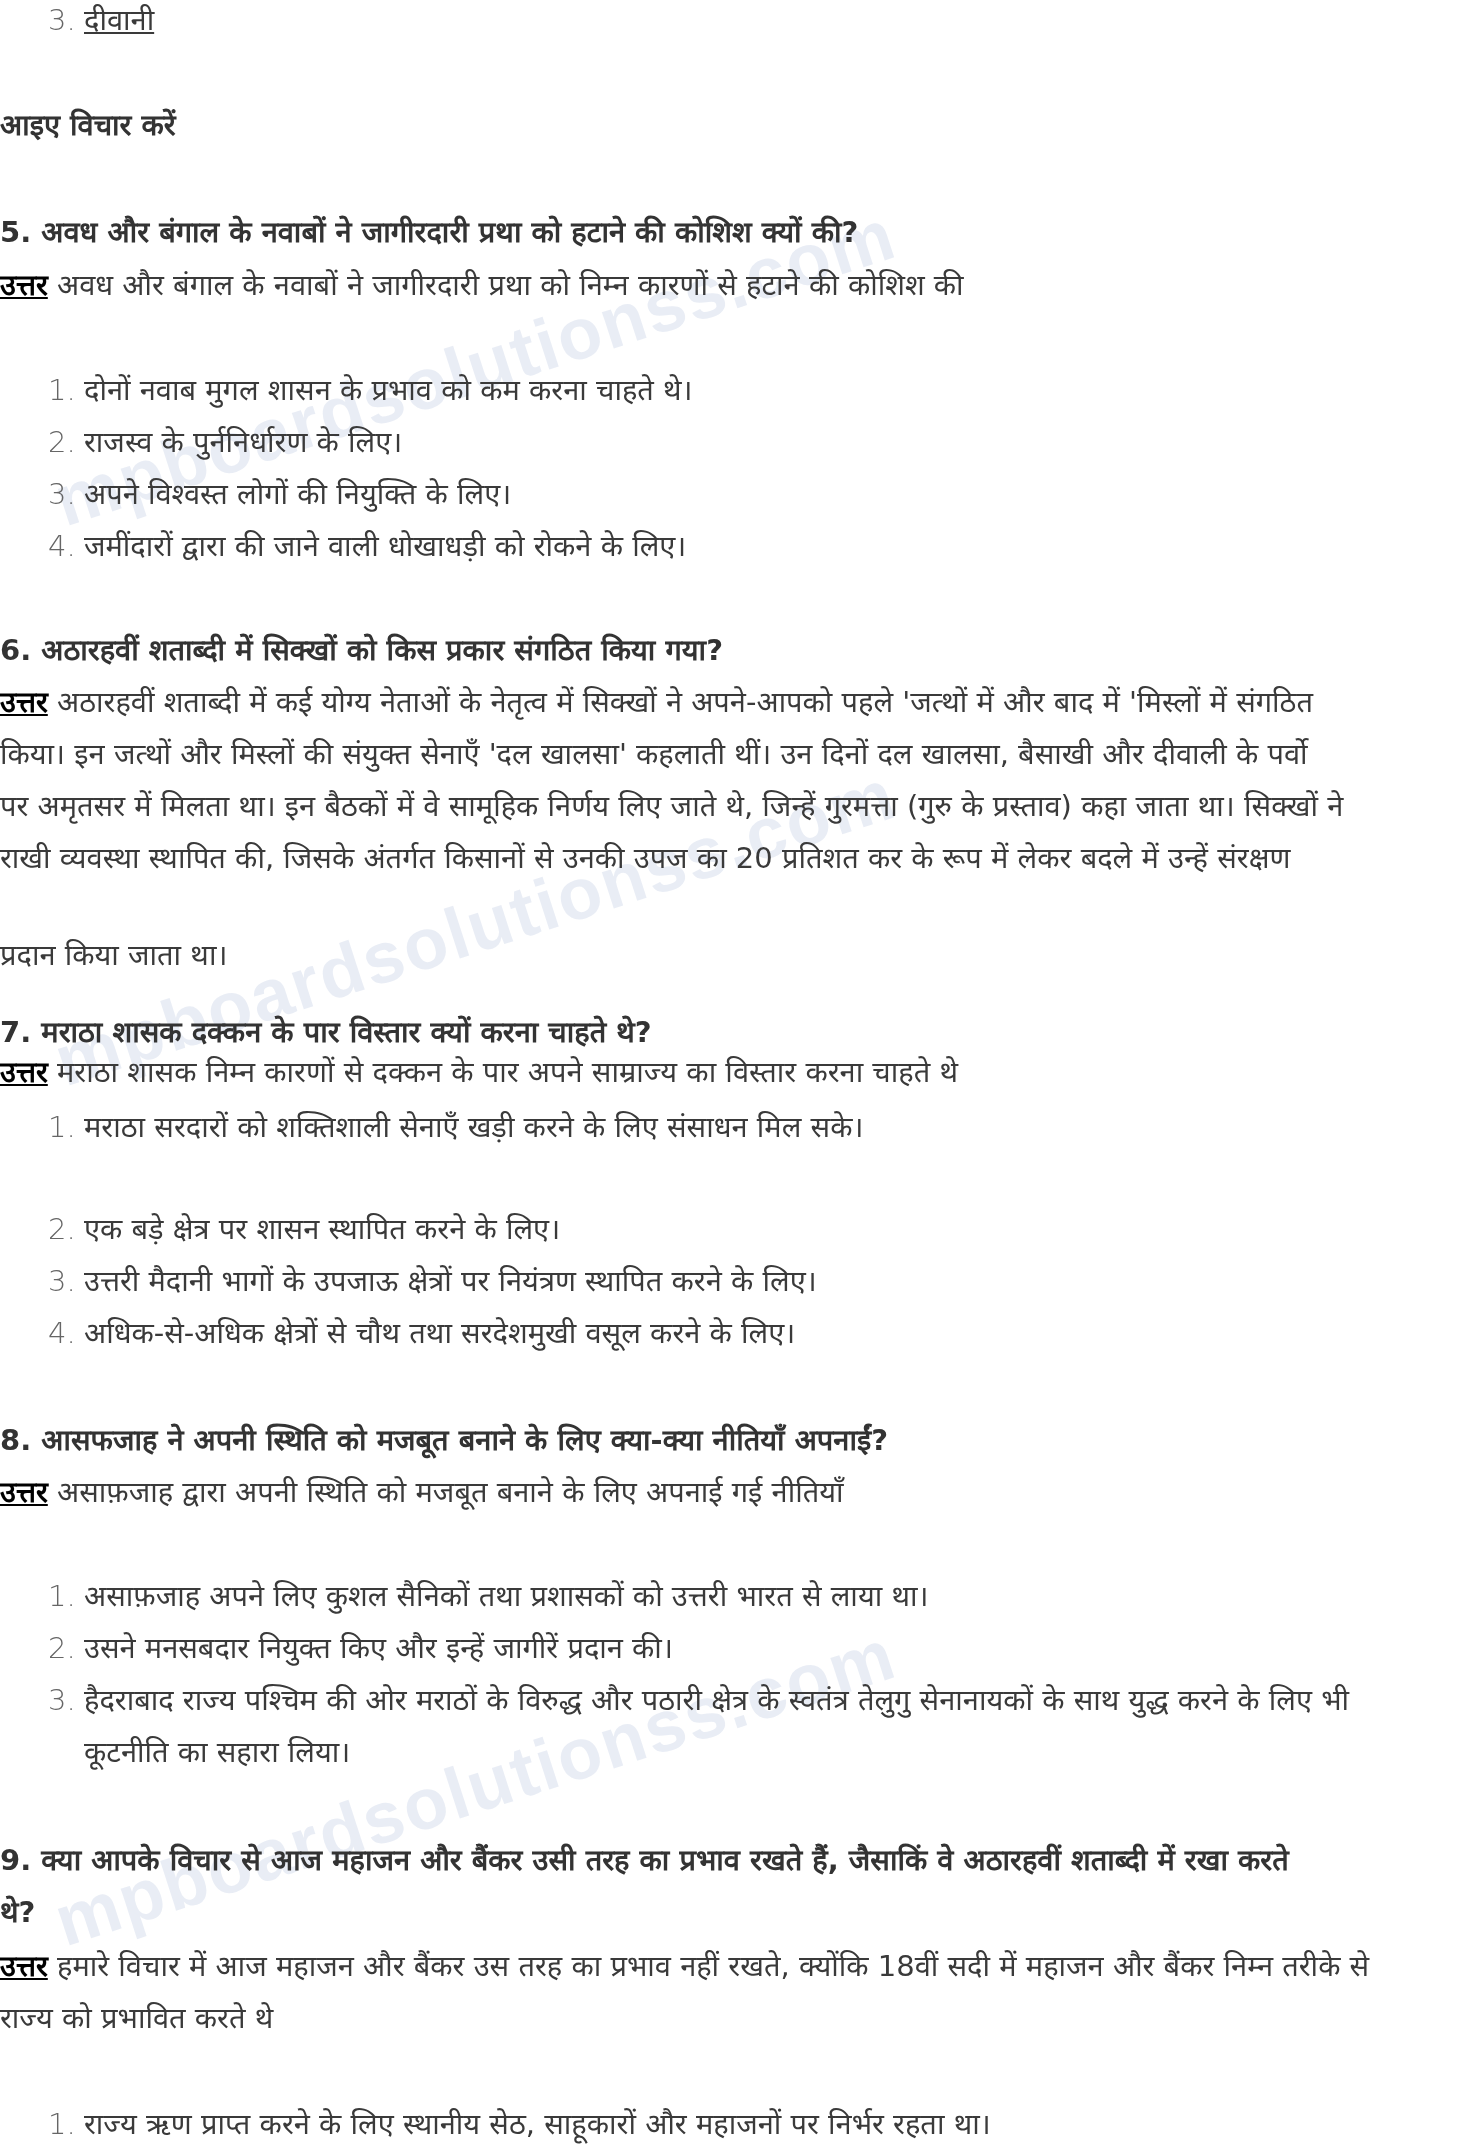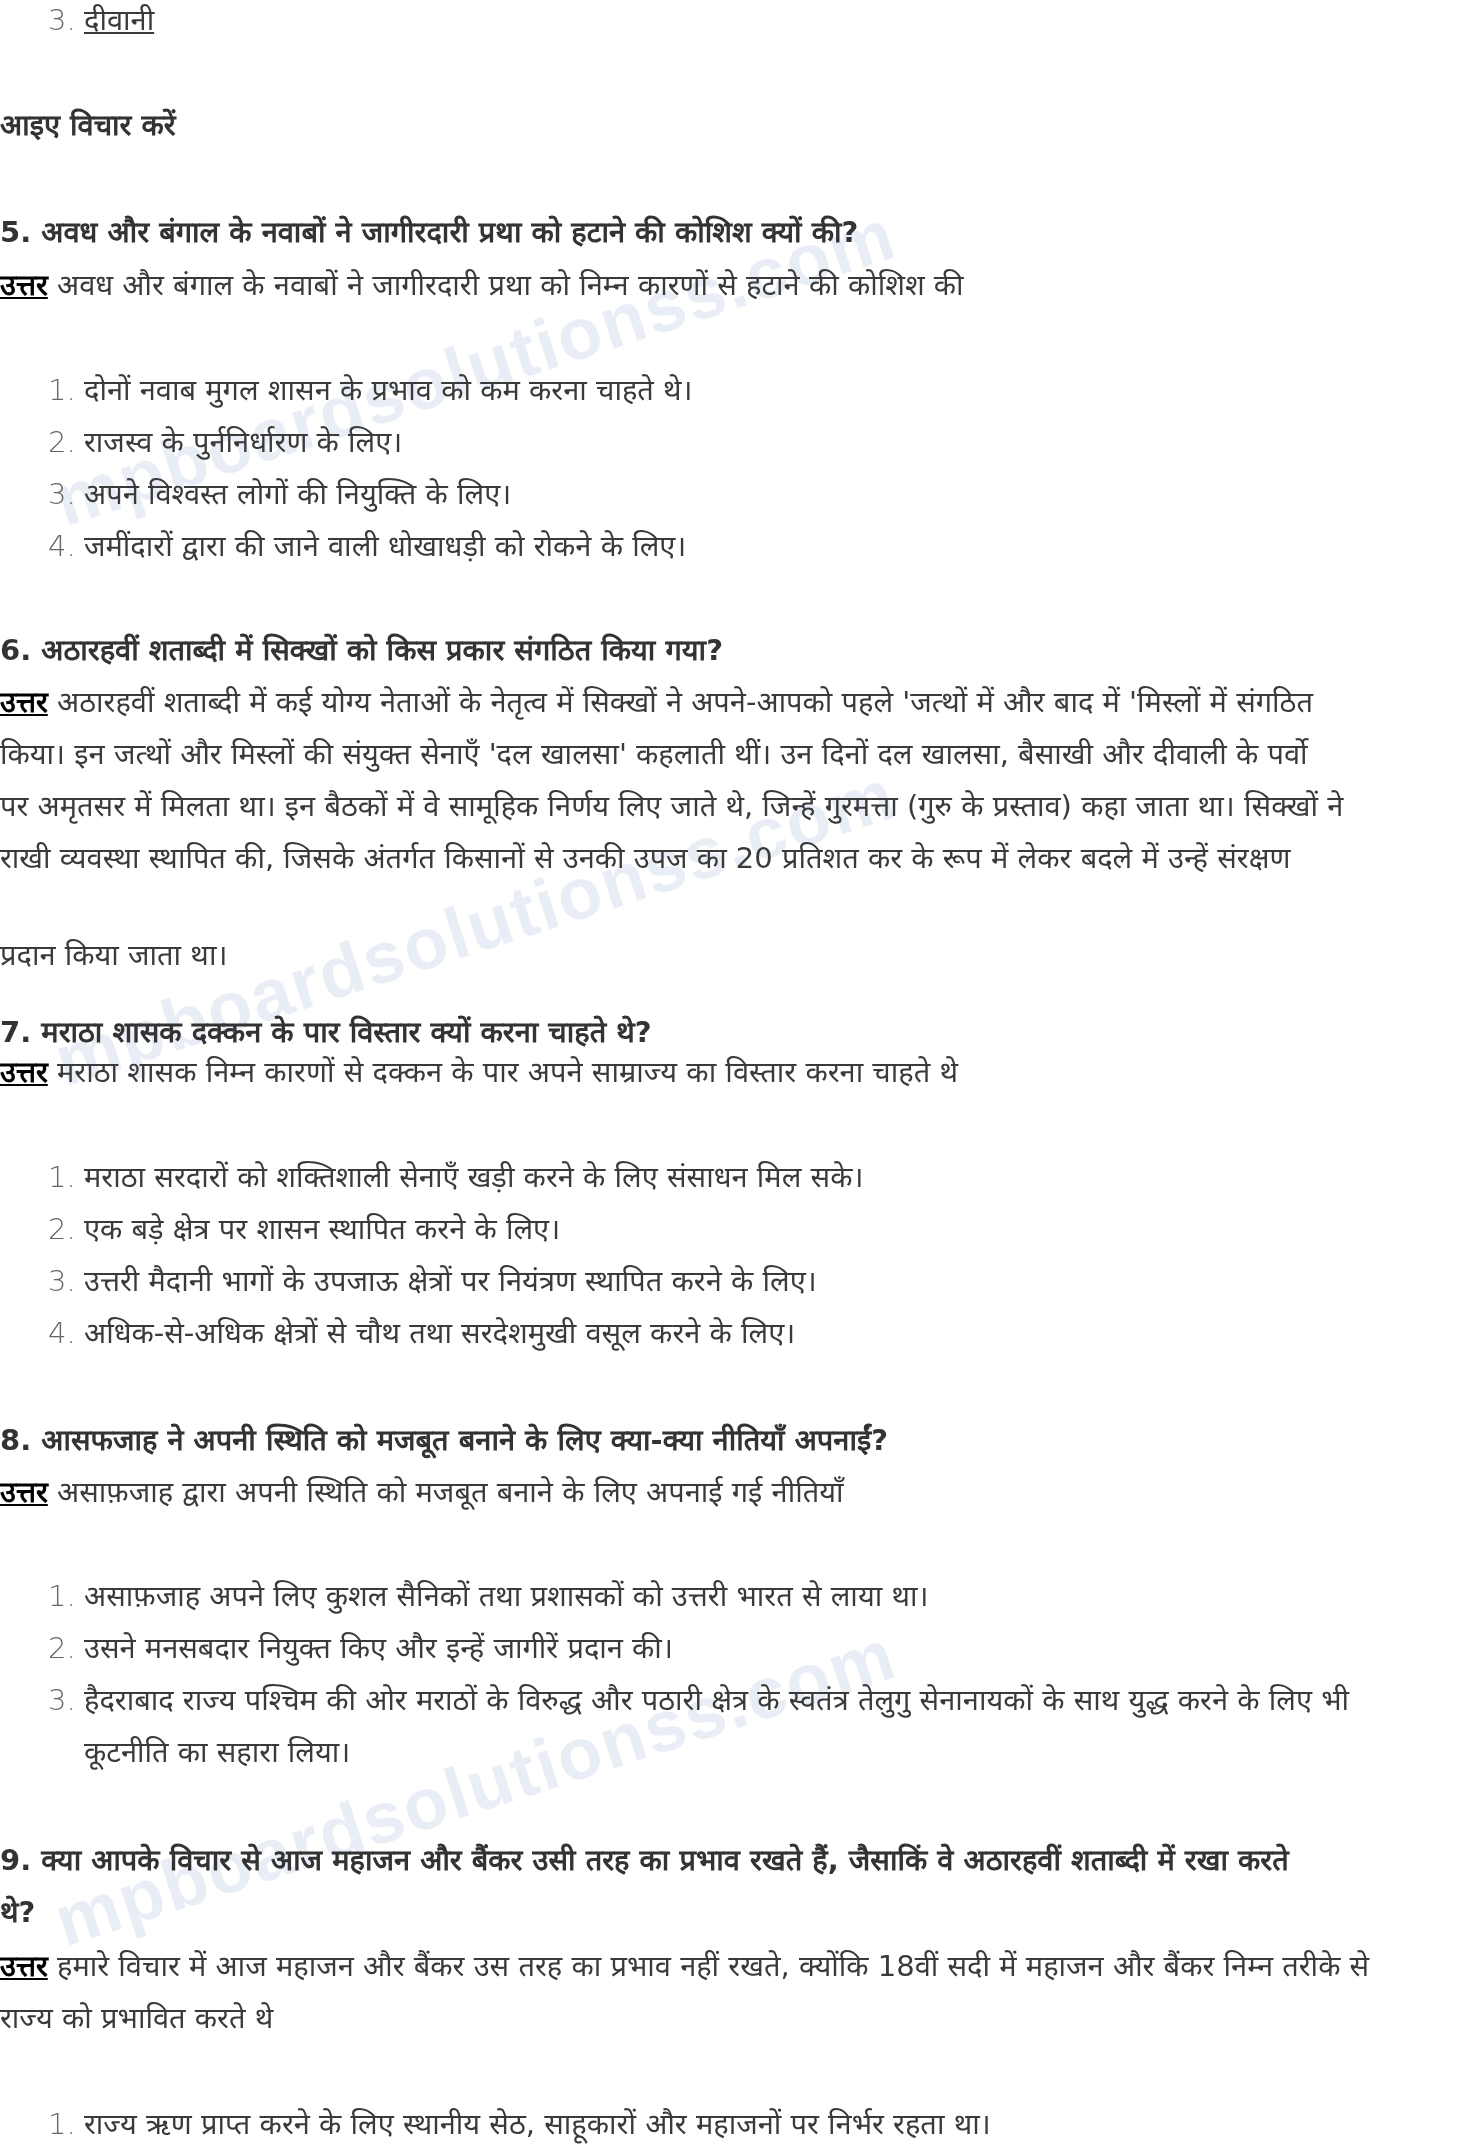--- a/index.html
+++ b/index.html
@@ -86,21 +86,21 @@
 </div>
 <div class="line" style="top:734px;">किया। इन जत्थों और मिस्लों की संयुक्त सेनाएँ 'दल खालसा' कहलाती थीं। उन दिनों दल खालसा, बैसाखी और दीवाली के पर्वो</div>
 <div class="line" style="top:786px;">पर अमृतसर में मिलता था। इन बैठकों में वे सामूहिक निर्णय लिए जाते थे, जिन्हें गुरमत्ता (गुरु के प्रस्ताव) कहा जाता था। सिक्खों ने</div>
 <div class="line" style="top:838px;text-align:right;">राखी व्यवस्था स्थापित की, जिसके अंतर्गत किसानों से उनकी उपज का 20 प्रतिशत कर के रूप में लेकर बदले में उन्हें संरक्षण</div>
 <div class="line" style="top:935px;">प्रदान किया जाता था।</div>
 
 <div class="line heading" style="top:1012px;">7. मराठा शासक दक्कन के पार विस्तार क्यों करना चाहते थे?</div>
 <div class="line" style="top:1052px;">
   <span class="ans-label">उत्तर</span> <span>मराठा शासक निम्न कारणों से दक्कन के पार अपने साम्राज्य का विस्तार करना चाहते थे</span>
 </div>
-<div class="line li" style="top:1157px;"><span class="num">1.</span><span>मराठा सरदारों को शक्तिशाली सेनाएँ खड़ी करने के लिए संसाधन मिल सके।</span></div>
+<div class="line li" style="top:1107px;"><span class="num">1.</span><span>मराठा सरदारों को शक्तिशाली सेनाएँ खड़ी करने के लिए संसाधन मिल सके।</span></div>
 <div class="line li" style="top:1209px;"><span class="num">2.</span><span>एक बड़े क्षेत्र पर शासन स्थापित करने के लिए।</span></div>
 <div class="line li" style="top:1261px;"><span class="num">3.</span><span>उत्तरी मैदानी भागों के उपजाऊ क्षेत्रों पर नियंत्रण स्थापित करने के लिए।</span></div>
 <div class="line li" style="top:1313px;"><span class="num">4.</span><span>अधिक-से-अधिक क्षेत्रों से चौथ तथा सरदेशमुखी वसूल करने के लिए।</span></div>
 
 <div class="line heading" style="top:1420px;">8. आसफजाह ने अपनी स्थिति को मजबूत बनाने के लिए क्या-क्या नीतियाँ अपनाईं?</div>
 <div class="line" style="top:1472px;">
   <span class="ans-label">उत्तर</span> <span>असाफ़जाह द्वारा अपनी स्थिति को मजबूत बनाने के लिए अपनाई गई नीतियाँ</span>
 </div>
 <div class="line li" style="top:1576px;"><span class="num">1.</span><span>असाफ़जाह अपने लिए कुशल सैनिकों तथा प्रशासकों को उत्तरी भारत से लाया था।</span></div>
 <div class="line li" style="top:1628px;"><span class="num">2.</span><span>उसने मनसबदार नियुक्त किए और इन्हें जागीरें प्रदान की।</span></div>

